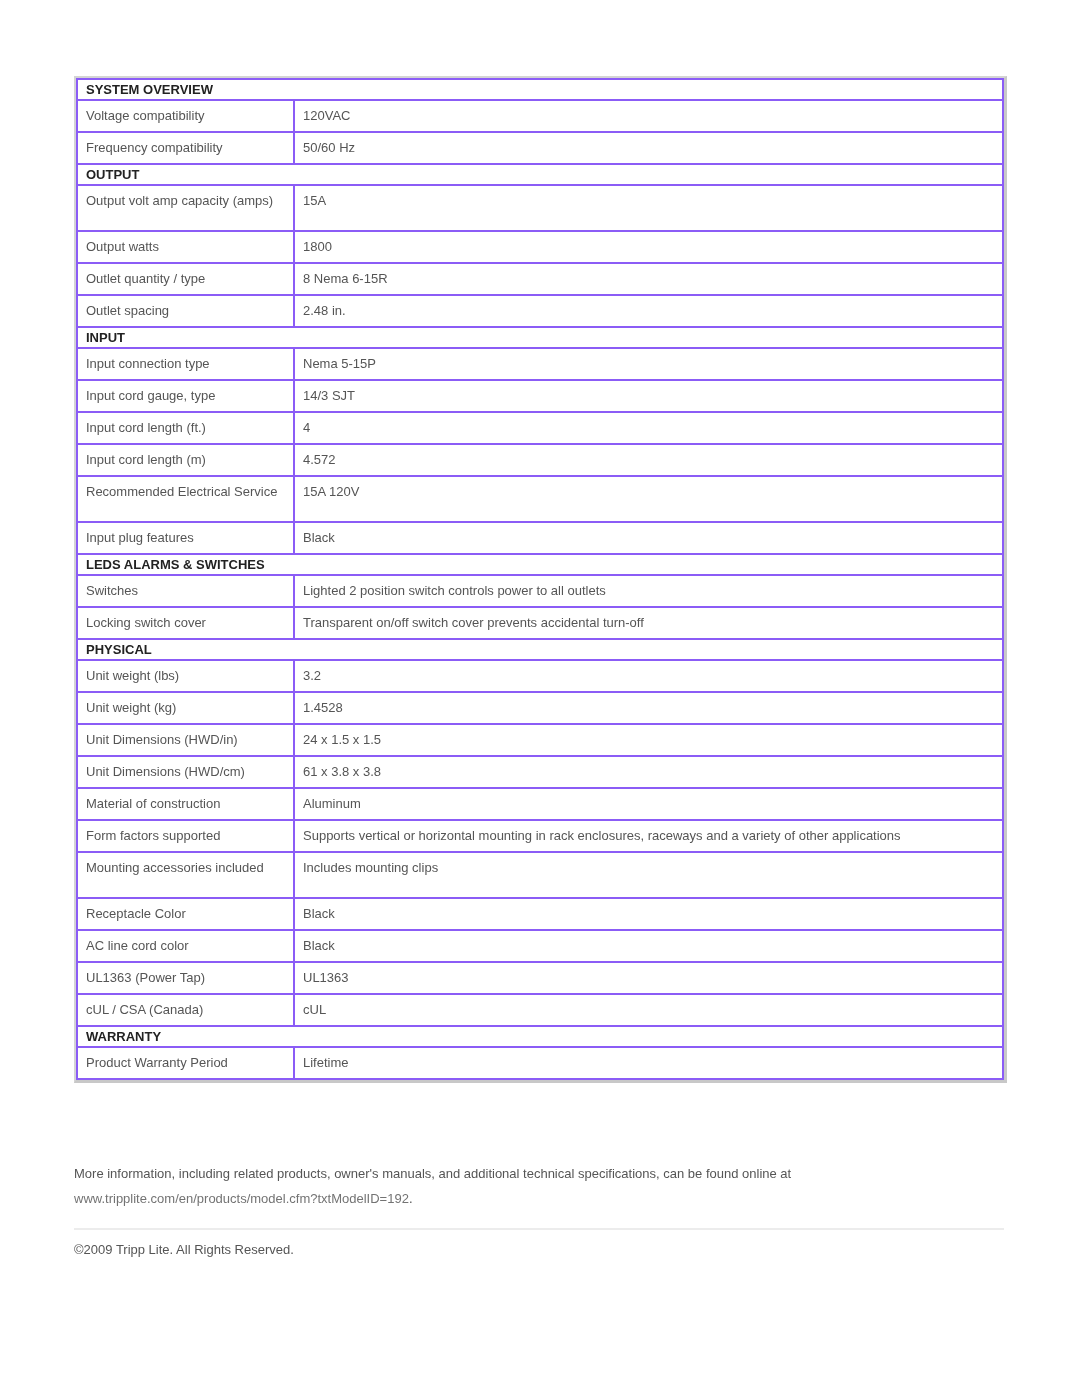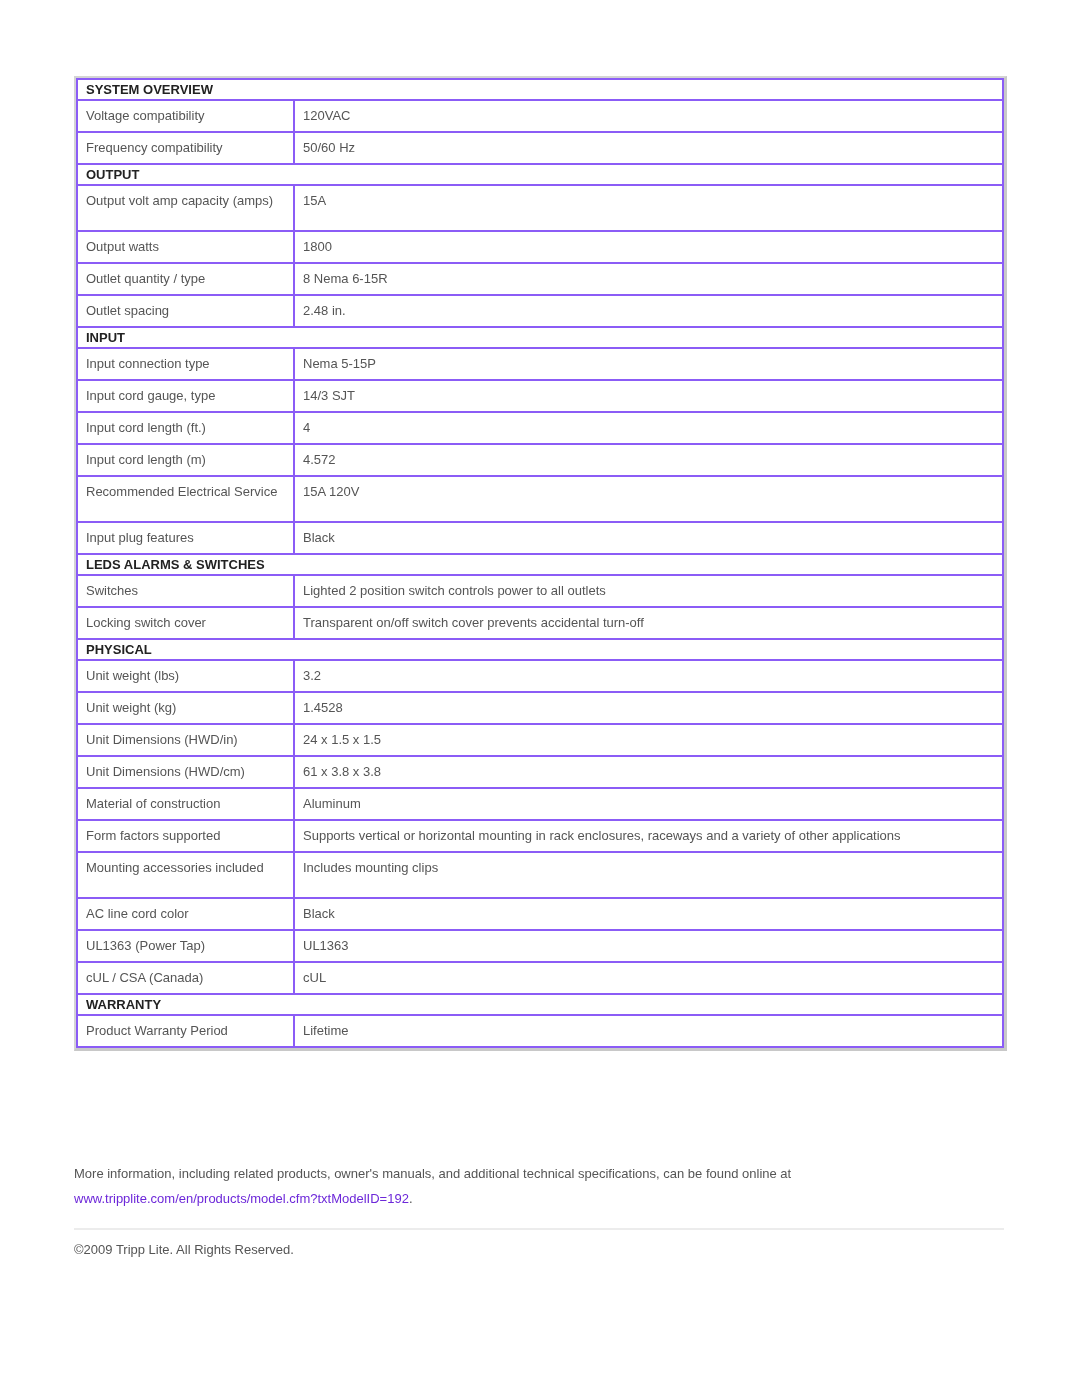--- a/index.html
+++ b/index.html
@@ -63,21 +63,21 @@
     .footer-info {
       position: absolute;
       left: 74px;
       top: 1161px;
       width: 930px;
       font-size: 13px;
       line-height: 25px;
       color: #555555;
     }
     .footer-info a {
-      color: #6d28d9;
+      color: #737373;
       text-decoration: none;
     }
     .divider {
       position: absolute;
       left: 74px;
       top: 1228px;
       width: 930px;
       height: 0;
       border-top: 2px solid #ececec;
     }
@@ -198,20 +198,24 @@
       </tr>
       <tr class="row">
         <td class="label">Form factors supported</td>
         <td class="value">Supports vertical or horizontal mounting in rack enclosures, raceways and a variety of other applications</td>
       </tr>
       <tr class="row tall">
         <td class="label">Mounting accessories included</td>
         <td class="value">Includes mounting clips</td>
       </tr>
       <tr class="row">
+        <td class="label">Receptacle Color</td>
+        <td class="value">Black</td>
+      </tr>
+      <tr class="row">
         <td class="label">AC line cord color</td>
         <td class="value">Black</td>
       </tr>
 
       <tr class="row">
         <td class="label">UL1363 (Power Tap)</td>
         <td class="value">UL1363</td>
       </tr>
       <tr class="row">
         <td class="label">cUL / CSA (Canada)</td>

